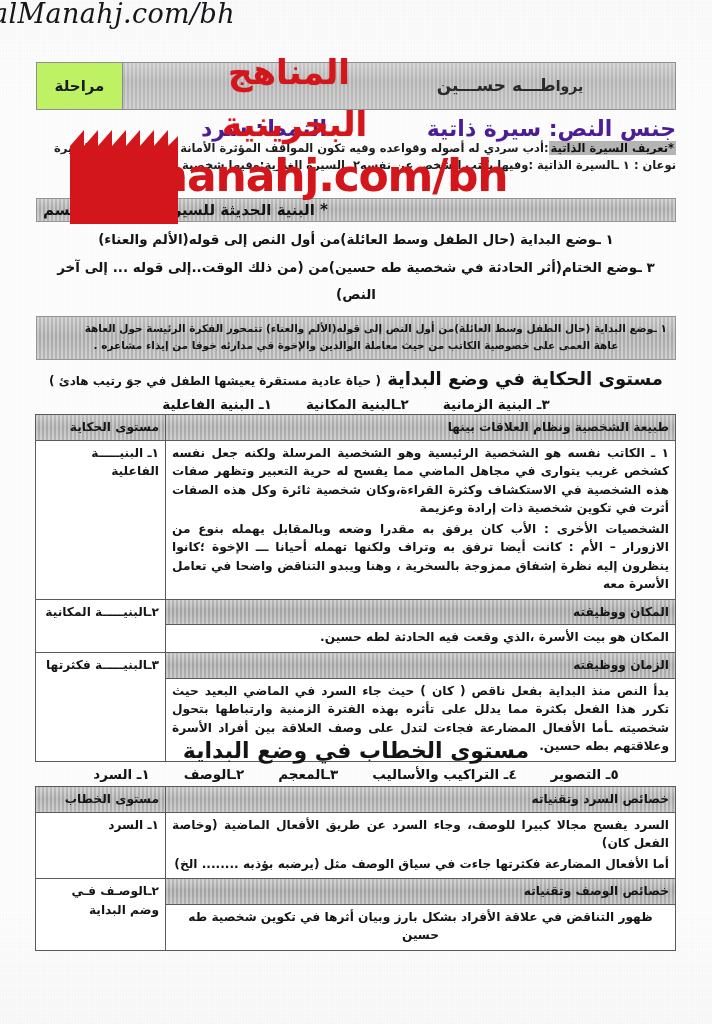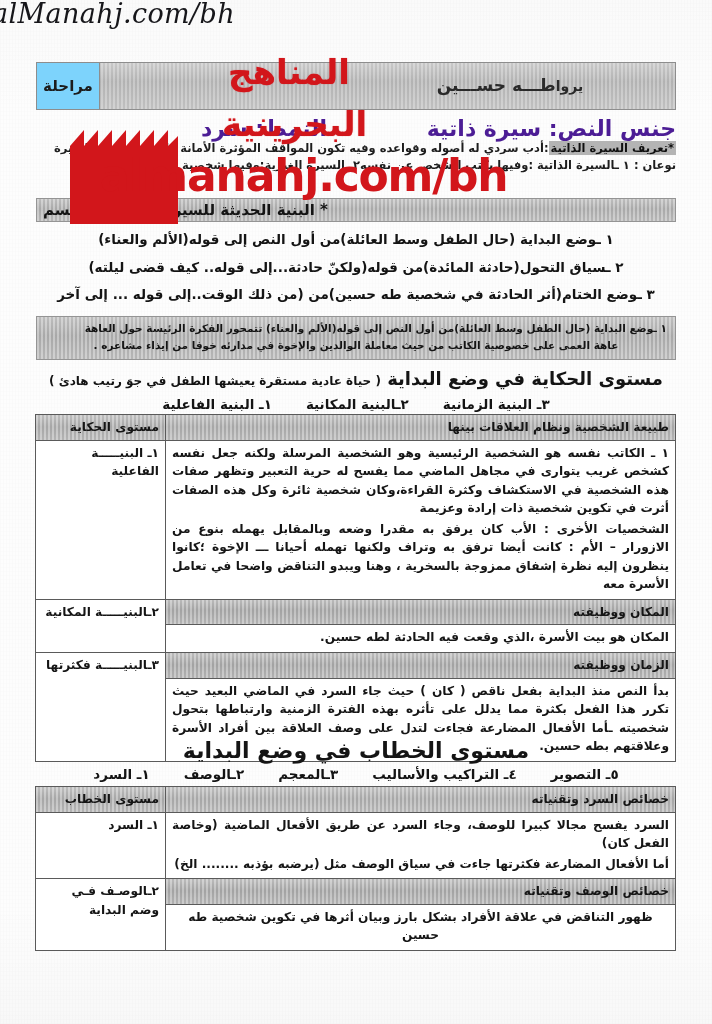--- a/index.html
+++ b/index.html
@@ -53,22 +53,22 @@
     background:linear-gradient(180deg,#cfcfcf,#b9b9b9 40%,#c7c7c7);
     border:1px solid #8d8d8d;
     box-sizing:border-box;
   }
   .header-band::after{
     content:"";position:absolute;inset:0;
     background:repeating-linear-gradient(90deg, rgba(255,255,255,0.30) 0 2px, rgba(0,0,0,0.05) 2px 4px);
     opacity:.7;
   }
   .hdr-cell-stage{
-    position:absolute;left:36px;top:62px;width:64px;height:48px;
-    background:#7dd3fc;border:1px solid #8d8d8d;box-sizing:border-box;
+    position:absolute;left:36px;top:62px;width:87px;height:48px;
+    background:#bef264;border:1px solid #8d8d8d;box-sizing:border-box;
     display:flex;align-items:center;justify-content:center;
     font-size:15px;font-weight:700;color:#1c1c1c;z-index:3;
   }
   .hdr-title{
     position:absolute;right:52px;top:62px;width:300px;height:48px;
     display:flex;flex-direction:row;align-items:center;justify-content:center;
     z-index:3;line-height:1.05;
   }
   .hdr-title .t1{font-size:14px;font-weight:700;color:#2a2a2a;}
   .hdr-title .t2{font-size:17px;font-weight:700;color:#2a2a2a;letter-spacing:3px;}
@@ -250,21 +250,20 @@
 <div class="def-block ar">
   <span class="hl">*تعريف السيرة الذاتية</span><span>:أدب سردي له أصوله وقواعده وفيه تكون المواقف المؤثرة الأمانة والموضوعية ،والسيرة نوعان : ١ ـالسيرة الذاتية :وفيها يكتب الشخص عن نفسه٢ـ السيرة الغيرية:وفيها شخصية من الشخصيات.</span>
 </div>
 
 <div class="gray-bar sec-structure ar">
   <span>* البنية الحديثة للسيرة الذاتية: وتنقسم</span>
 </div>
 
 <div class="num-list ar">
   <div>١ ـوضع البداية (حال الطفل وسط العائلة)من أول النص إلى قوله(الألم والعناء)</div>
-  <div>٢ ـسياق التحول(حادثة المائدة)من قوله(ولكنّ حادثة...إلى قوله.. كيف قضى ليلته)</div>
   <div>٣ ـوضع الختام(أثر الحادثة في شخصية طه حسين)من (من ذلك الوقت..إلى قوله ... إلى آخر النص)</div>
 </div>
 
 <div class="gray-bar summary-bar ar">
   <span style="display:block;">١ ـوضع البداية (حال الطفل وسط العائلة)من أول النص إلى قوله(الألم والعناء)  تتمحور الفكرة الرئيسة حول العاهة</span>
   <span style="display:block;text-align:center;">عاهة العمى على خصوصية الكاتب من حيث معاملة الوالدين والإخوة في مدارئه خوفا من إيذاء مشاعره .</span>
 </div>
 
 <div class="sec-hekaya ar">
   <span class="ttl">مستوى الحكاية في وضع البداية</span>

